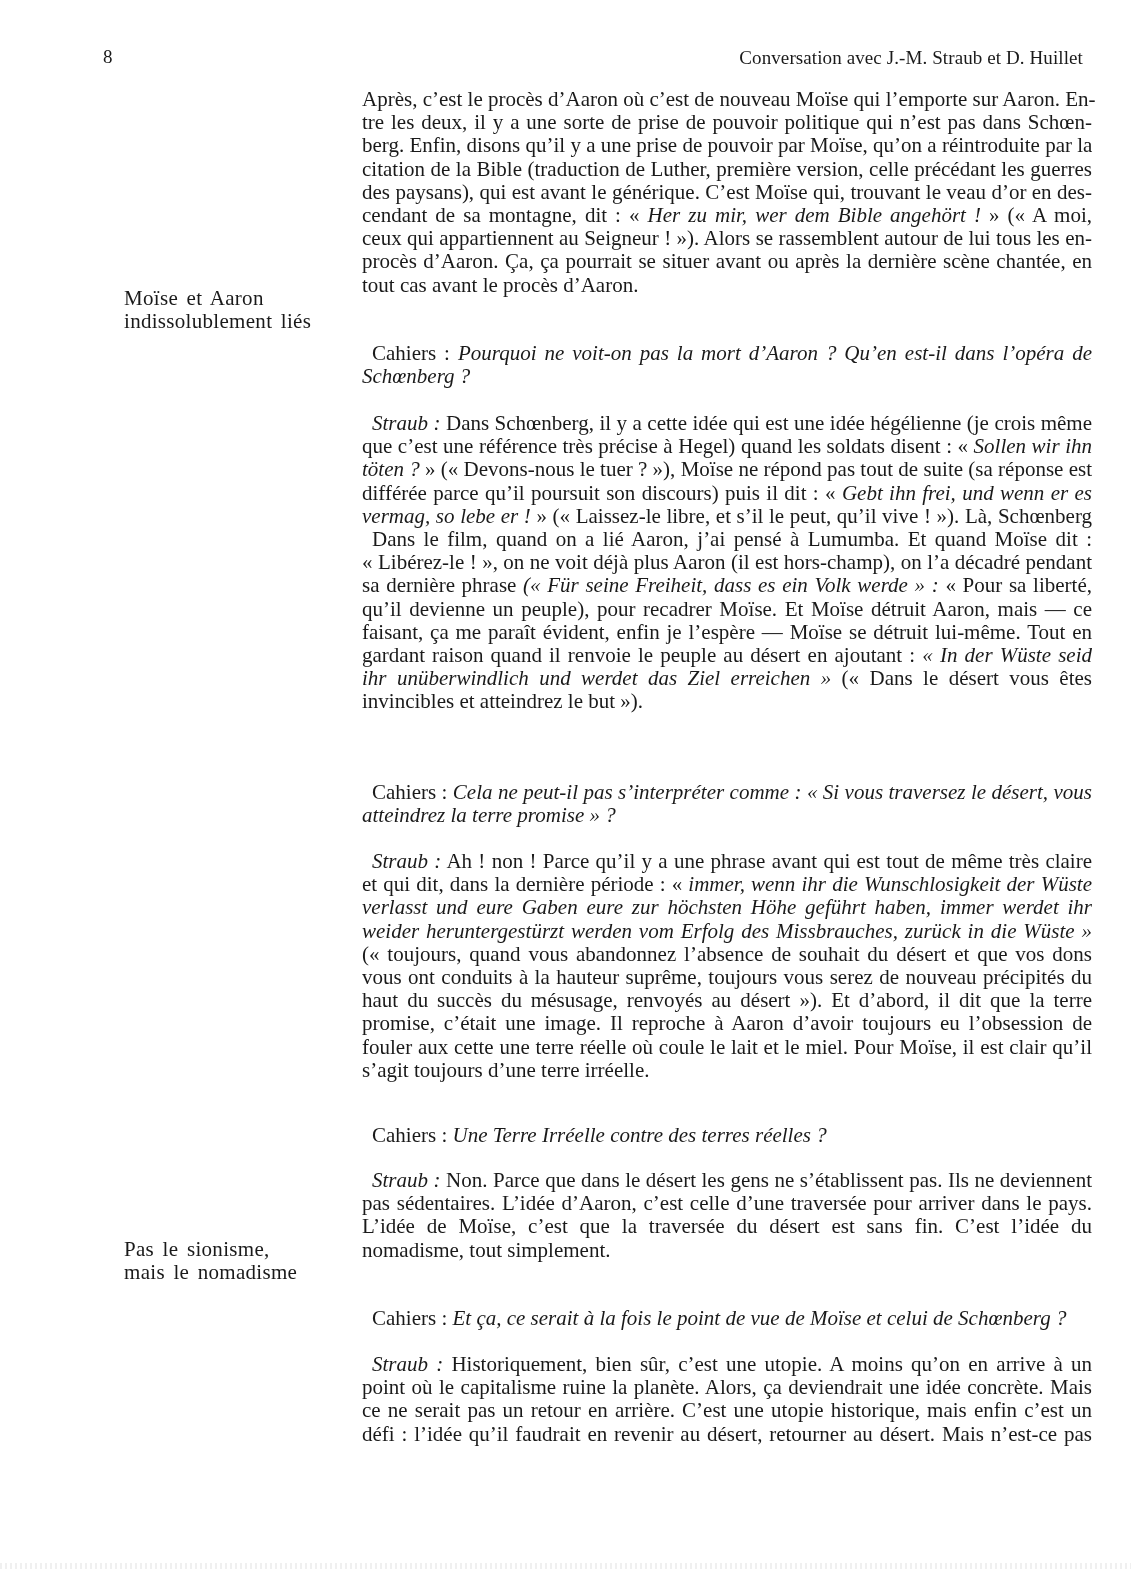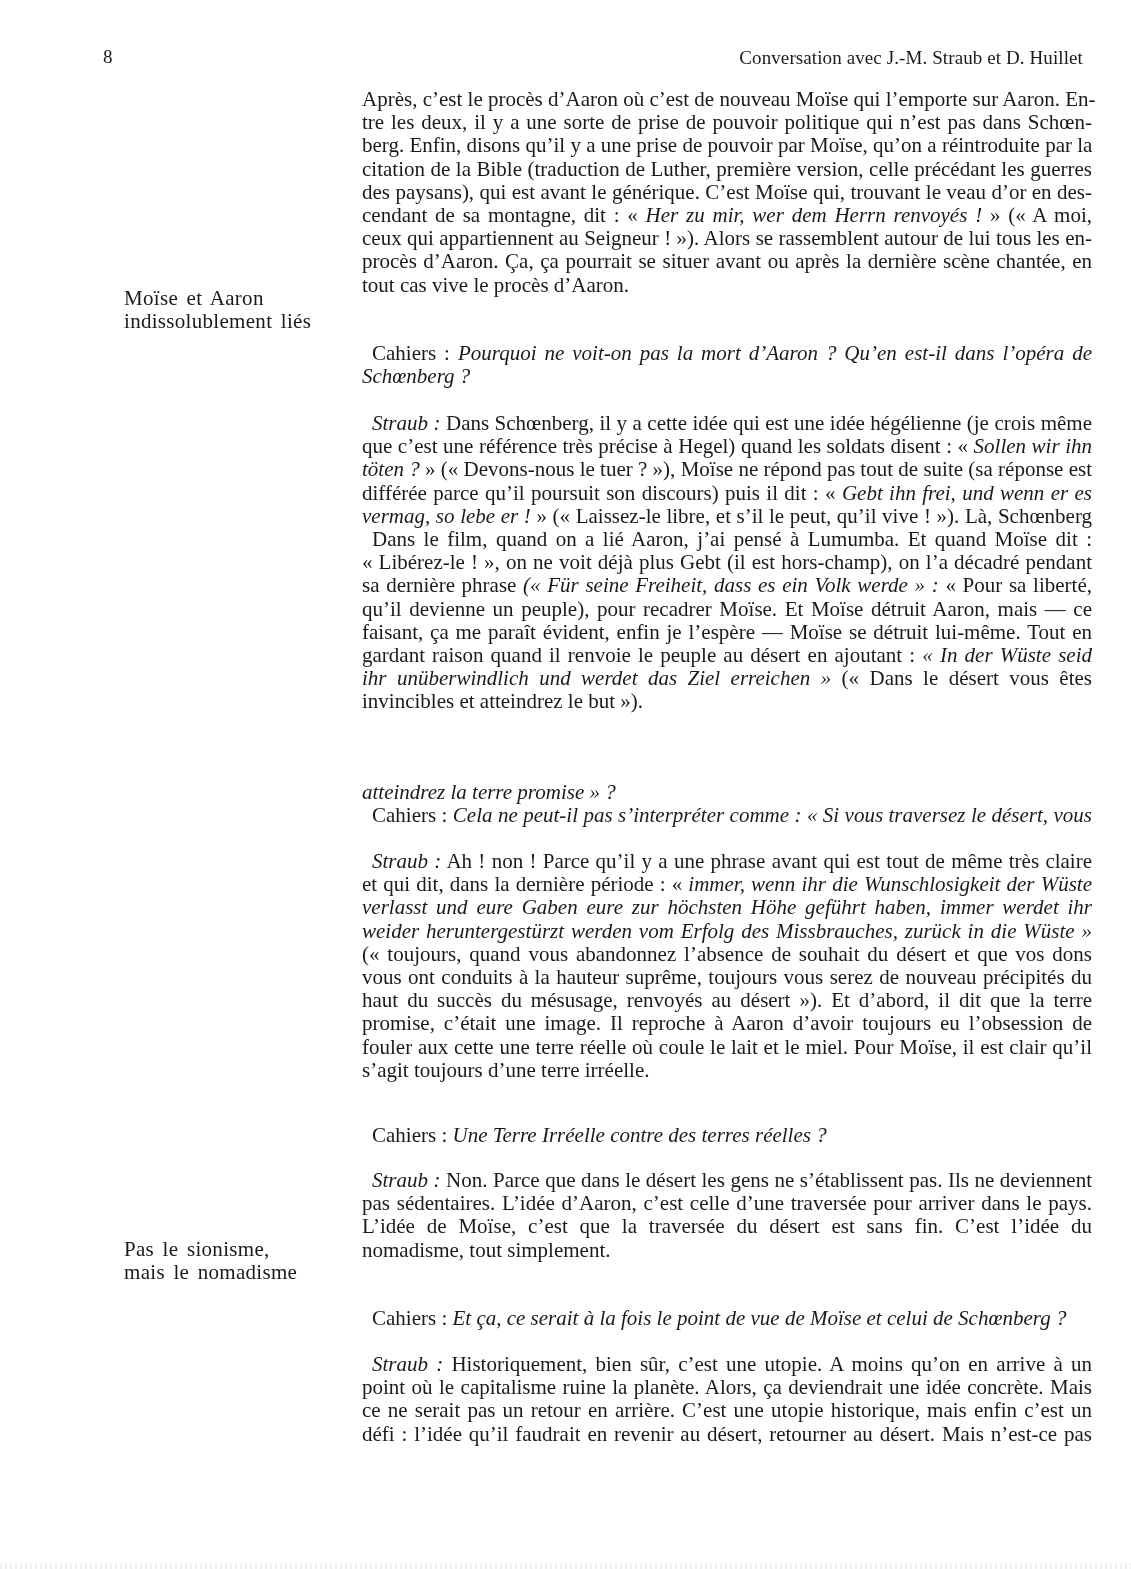--- a/index.html
+++ b/index.html
@@ -71,47 +71,47 @@
   <span class="l">Pas le sionisme,</span>
   <span class="l">mais le nomadisme</span>
 </div>
 
 <div id="b1" class="col">
     <span class="ln">Après, c’est le procès d’Aaron où c’est de nouveau Moïse qui l’emporte sur Aaron. En-</span>
     <span class="ln">tre les deux, il y a une sorte de prise de pouvoir politique qui n’est pas dans Schœn-</span>
     <span class="ln">berg. Enfin, disons qu’il y a une prise de pouvoir par Moïse, qu’on a réintroduite par la</span>
     <span class="ln">citation de la Bible (traduction de Luther, première version, celle précédant les guerres</span>
     <span class="ln">des paysans), qui est avant le générique. C’est Moïse qui, trouvant le veau d’or en des-</span>
-    <span class="ln">cendant de sa montagne, dit : « <i>Her zu mir, wer dem Herrn renvoyés !</i> » (« A moi,</span>
+    <span class="ln">cendant de sa montagne, dit : « <i>Her zu mir, wer dem Bible angehört !</i> » (« A moi,</span>
     <span class="ln">ceux qui appartiennent au Seigneur ! »). Alors se rassemblent autour de lui tous les en-</span>
     <span class="ln">procès d’Aaron. Ça, ça pourrait se situer avant ou après la dernière scène chantée, en</span>
-    <span class="ln last">tout cas vive le procès d’Aaron.</span>
+    <span class="ln last">tout cas avant le procès d’Aaron.</span>
   </div>
 <div id="b2" class="col">
     <span class="ln ind"><span class="speaker">Cahiers : </span><i>Pourquoi ne voit-on pas la mort d’Aaron ? Qu’en est-il dans l’opéra de</i></span>
     <span class="ln last"><i>Schœnberg ?</i></span>
   </div>
 <div id="b3" class="col">
     <span class="ln ind"><span class="speaker it">Straub :</span> Dans Schœnberg, il y a cette idée qui est une idée hégélienne (je crois même</span>
     <span class="ln">que c’est une référence très précise à Hegel) quand les soldats disent : « <i>Sollen wir ihn</i></span>
     <span class="ln"><i>töten ?</i> » (« Devons-nous le tuer ? »), Moïse ne répond pas tout de suite (sa réponse est</span>
     <span class="ln">différée parce qu’il poursuit son discours) puis il dit : « <i>Gebt ihn frei, und wenn er es</i></span>
     <span class="ln"><i>vermag, so lebe er !</i> » (« Laissez-le libre, et s’il le peut, qu’il vive ! »). Là, Schœnberg</span>
     <span class="ln ind">Dans le film, quand on a lié Aaron, j’ai pensé à Lumumba. Et quand Moïse dit :</span>
-    <span class="ln">« Libérez-le ! », on ne voit déjà plus Gebt (il est hors-champ), on l’a décadré pendant</span>
+    <span class="ln">« Libérez-le ! », on ne voit déjà plus Aaron (il est hors-champ), on l’a décadré pendant</span>
     <span class="ln">sa dernière phrase <i>(« Für seine Freiheit, dass es ein Volk werde » :</i> « Pour sa liberté,</span>
     <span class="ln">qu’il devienne un peuple), pour recadrer Moïse. Et Moïse détruit Aaron, mais — ce</span>
     <span class="ln">faisant, ça me paraît évident, enfin je l’espère — Moïse se détruit lui-même. Tout en</span>
     <span class="ln">gardant raison quand il renvoie le peuple au désert en ajoutant : <i>« In der Wüste seid</i></span>
     <span class="ln"><i>ihr unüberwindlich und werdet das Ziel erreichen »</i> (« Dans le désert vous êtes</span>
     <span class="ln last">invincibles et atteindrez le but »).</span>
   </div>
 <div id="b4" class="col">
+    <span class="ln ind"><span class="speaker">Cahiers : </span><i>Cela ne peut-il pas s’interpréter comme : « Si vous traversez le désert, vous</i></span>
     <span class="ln last"><i>atteindrez la terre promise » ?</i></span>
-    <span class="ln ind"><span class="speaker">Cahiers : </span><i>Cela ne peut-il pas s’interpréter comme : « Si vous traversez le désert, vous</i></span>
   </div>
 <div id="b5" class="col">
     <span class="ln ind"><span class="speaker it">Straub :</span> Ah ! non ! Parce qu’il y a une phrase avant qui est tout de même très claire</span>
     <span class="ln">et qui dit, dans la dernière période : « <i>immer, wenn ihr die Wunschlosigkeit der Wüste</i></span>
     <span class="ln"><i>verlasst und eure Gaben eure zur höchsten Höhe geführt haben, immer werdet ihr</i></span>
     <span class="ln"><i>weider heruntergestürzt werden vom Erfolg des Missbrauches, zurück in die Wüste »</i></span>
     <span class="ln">(« toujours, quand vous abandonnez l’absence de souhait du désert et que vos dons</span>
     <span class="ln">vous ont conduits à la hauteur suprême, toujours vous serez de nouveau précipités du</span>
     <span class="ln">haut du succès du mésusage, renvoyés au désert »). Et d’abord, il dit que la terre</span>
     <span class="ln">promise, c’était une image. Il reproche à Aaron d’avoir toujours eu l’obsession de</span>

